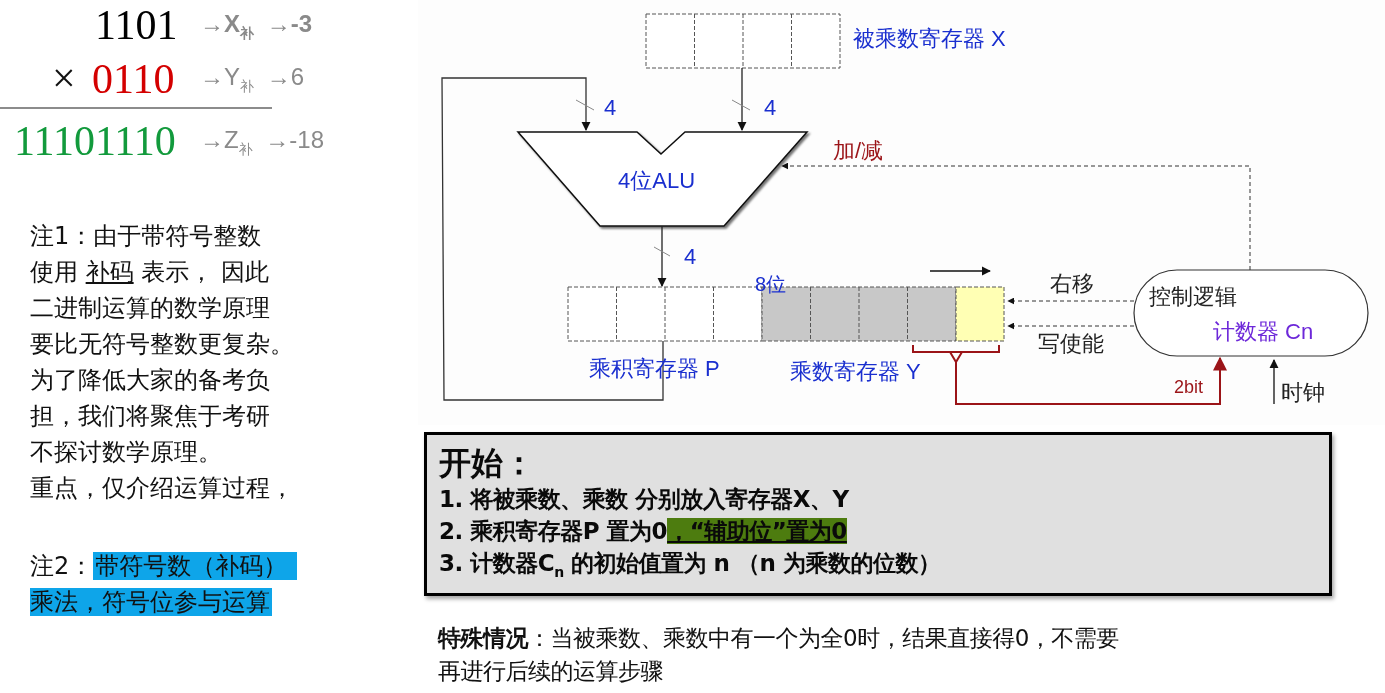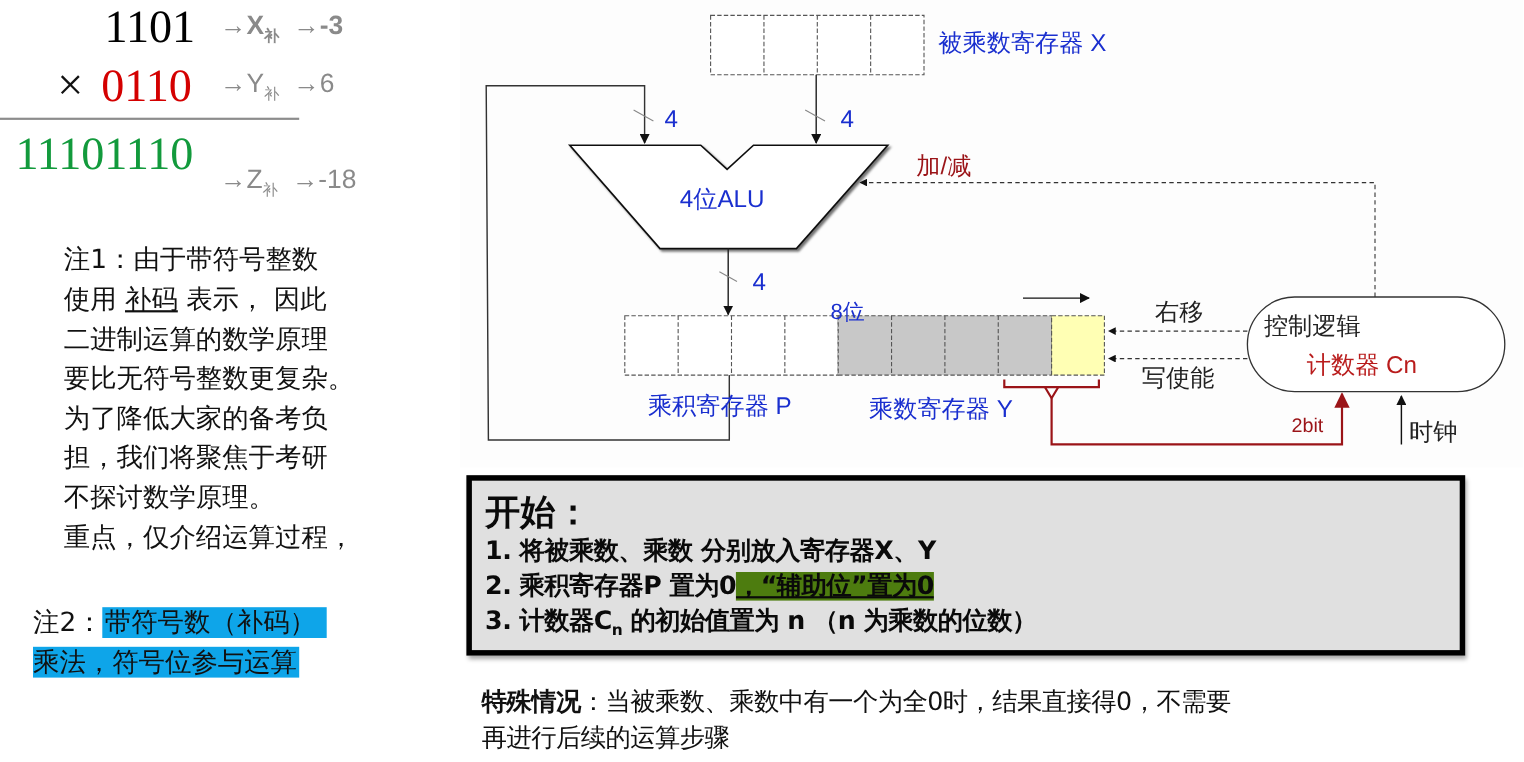--- a/index.html
+++ b/index.html
@@ -24,21 +24,21 @@
   
   .diagram-bg { position: absolute; left: 418px; top: 0; width: 967px; height: 425px; background: #fdfdfd; }
   svg { position: absolute; left: 0; top: 0; }
   .blue { color: #1a2fcf; }
   .dred { color: #9b1418; }
   .dlabel { font-family: "Liberation Sans", "DejaVu Sans", sans-serif; font-size: 22px; line-height: 1; }
 
   
   .start-box {
     position: absolute; left: 424px; top: 432px; width: 908px; height: 164px;
-    background: #e0e0e0; border: 5px solid #000000;
+    background: #e0e0e0; border: 3px solid #000000;
     box-shadow: 2px 3px 4px rgba(0,0,0,0.35);
     padding: 8px 12px; box-sizing: border-box;
     font-family: "DejaVu Sans", sans-serif; font-weight: bold; color: #0a0a0a;
   }
   .start-title { font-size: 32px; line-height: 40px; }
   .start-item { font-size: 23px; line-height: 32px; letter-spacing: -0.5px; }
   .hl-yellow { background: #4d7c0f; text-decoration: underline; }
   .start-item sub { font-size: 14px; }
 
   .special { font-size: 23px; line-height: 33px; color: #111; letter-spacing: -0.5px; }
@@ -56,27 +56,27 @@
   <div class="abs num" style="left:52px; top:57px; color:#111;">×</div>
   <div class="abs num" style="left:92px; top:58px; color:#d40000;">0110</div>
   <div class="abs arrow-note" style="left:200px; top:65px;">
     <span>→</span><span>Y</span><sub>补</sub>
     <span style="margin-left:6px">→</span><span>6</span>
   </div>
 
   <div class="rule"></div>
 
   <div class="abs num" style="left:14px; top:120px; color:#129a3c;">11101110</div>
-  <div class="abs arrow-note" style="left:200px; top:128px;margin-top:24px;">
+  <div class="abs arrow-note" style="left:200px; top:128px;">
     <span>→</span><span>Z</span><sub>补</sub>
     <span style="margin-left:6px">→</span><span>-18</span>
   </div>
 </div>
 
-<div class="abs note" style="left:30px; top:218px;margin-left:28px;">
+<div class="abs note" style="left:30px; top:218px;">
   <div>注1：由于带符号整数</div>
   <div><span>使用 </span><span class="underline">补码</span><span> 表示， 因此</span></div>
   <div>二进制运算的数学原理</div>
   <div>要比无符号整数更复杂。</div>
   <div>为了降低大家的备考负</div>
   <div>担，我们将聚焦于考研</div>
   <div>不探讨数学原理。</div>
   <div>重点，仅介绍运算过程，</div>
 </div>
 
@@ -151,21 +151,21 @@
 <div class="abs dlabel blue" style="left:764px; top:97px;">4</div>
 <div class="abs dlabel blue" style="left:618px; top:170px;text-align:center;">4位ALU</div>
 <div class="abs dlabel dred" style="left:833px; top:140px;">加/减</div>
 <div class="abs dlabel blue" style="left:684px; top:246px;">4</div>
 <div class="abs dlabel blue" style="left:755px; top:254px; font-size:20px;margin-top:20px;">8位</div>
 <div class="abs dlabel blue" style="left:589px; top:358px;">乘积寄存器 P</div>
 <div class="abs dlabel blue" style="left:790px; top:361px;">乘数寄存器 Y</div>
 <div class="abs dlabel" style="left:1050px; top:273px; color:#222;">右移</div>
 <div class="abs dlabel" style="left:1038px; top:333px; color:#222;">写使能</div>
 <div class="abs dlabel" style="left:1149px; top:286px; color:#222;">控制逻辑</div>
-<div class="abs dlabel" style="left:1188px; top:321px; color:#b91c1c;">计数器 Cn</div>
+<div class="abs dlabel" style="left:1213px; top:321px; color:#6d28d9;">计数器 Cn</div>
 <div class="abs dlabel dred" style="left:1174px; top:378px; font-size:18px;">2bit</div>
 <div class="abs dlabel" style="left:1281px; top:382px; color:#222;">时钟</div>
 
 <div class="start-box">
   <div class="start-title">开始：</div>
   <div class="start-item">1. 将被乘数、乘数 分别放入寄存器X、Y</div>
   <div class="start-item">
     <span>2. 乘积寄存器P 置为0</span><span class="hl-yellow">，“辅助位”置为0</span>
   </div>
   <div class="start-item">

